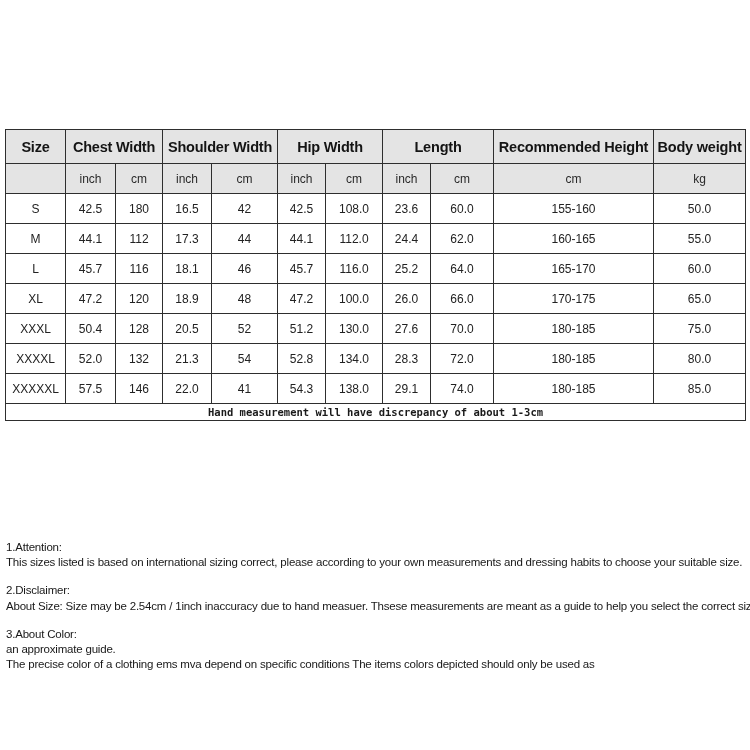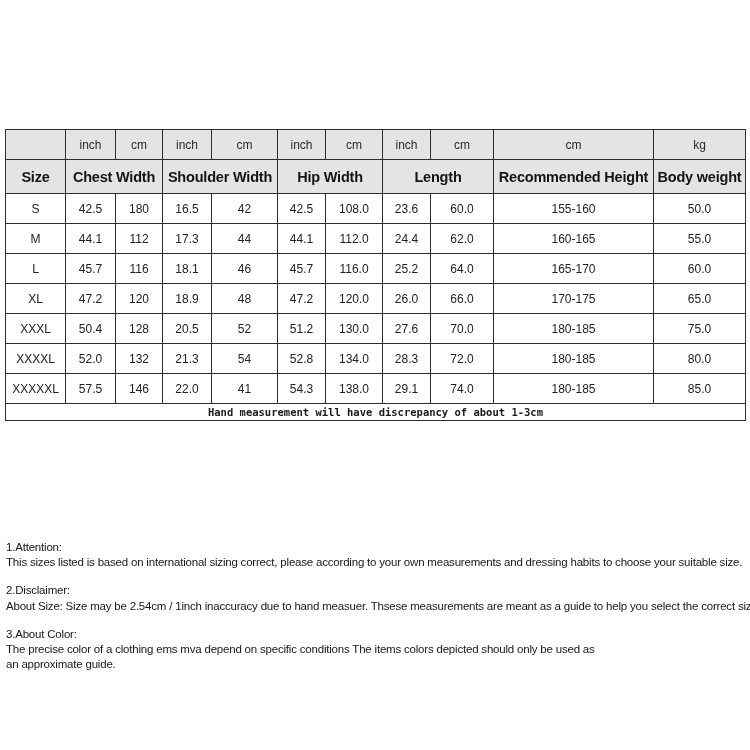--- a/index.html
+++ b/index.html
@@ -93,40 +93,40 @@
         <col style="width:66px">
       <col style="width:48px">
         <col style="width:57px">
       <col style="width:48px">
         <col style="width:63px">
       <col style="width:160px">
       <col style="width:92px">
     </colgroup>
     <thead>
       <tr>
-        <td></td>
-        <td>inch</td>
-        <td>cm</td>
-        <td>inch</td>
-        <td>cm</td>
-        <td>inch</td>
-        <td>cm</td>
-        <td>inch</td>
-        <td>cm</td>
-        <td>cm</td>
-        <td>kg</td>
-      </tr>
-      <tr>
         <th>Size</th>
         <th colspan="2">Chest Width</th>
         <th colspan="2">Shoulder Width</th>
         <th colspan="2">Hip Width</th>
         <th colspan="2">Length</th>
         <th>Recommended Height</th>
         <th>Body weight</th>
+      </tr>
+      <tr>
+        <td></td>
+        <td>inch</td>
+        <td>cm</td>
+        <td>inch</td>
+        <td>cm</td>
+        <td>inch</td>
+        <td>cm</td>
+        <td>inch</td>
+        <td>cm</td>
+        <td>cm</td>
+        <td>kg</td>
       </tr>
     </thead>
     <tbody>
         <tr>
           <td>S</td>
           <td>42.5</td>
           <td>180</td>
           <td>16.5</td>
           <td>42</td>
           <td>42.5</td>
@@ -162,21 +162,21 @@
           <td>165-170</td>
           <td>60.0</td>
         </tr>
         <tr>
           <td>XL</td>
           <td>47.2</td>
           <td>120</td>
           <td>18.9</td>
           <td>48</td>
           <td>47.2</td>
-          <td>120.0</td>
+          <td>100.0</td>
           <td>26.0</td>
           <td>66.0</td>
           <td>170-175</td>
           <td>65.0</td>
         </tr>
         <tr>
           <td>XXXL</td>
           <td>50.4</td>
           <td>128</td>
           <td>20.5</td>
@@ -226,18 +226,18 @@
     <div class="note-section">
       <div class="note-title">1.Attention:</div>
       <div class="note-line">This sizes listed is based on international sizing correct, please according to your own measurements and dressing habits to choose your suitable size.</div>
     </div>
     <div class="note-section">
       <div class="note-title">2.Disclaimer:</div>
       <div class="note-line">About Size: Size may be 2.54cm / 1inch inaccuracy due to hand measuer. Thsese measurements are meant as a guide to help you select the correct size.</div>
     </div>
     <div class="note-section">
       <div class="note-title">3.About Color:</div>
+      <div class="note-line">an approximate guide.</div>
       <div class="note-line">The precise color of a clothing ems mva depend on specific conditions The items colors depicted should only be used as</div>
-      <div class="note-line">an approximate guide.</div>
     </div>
   </div>
 
 </div>
 
 </body></html>

